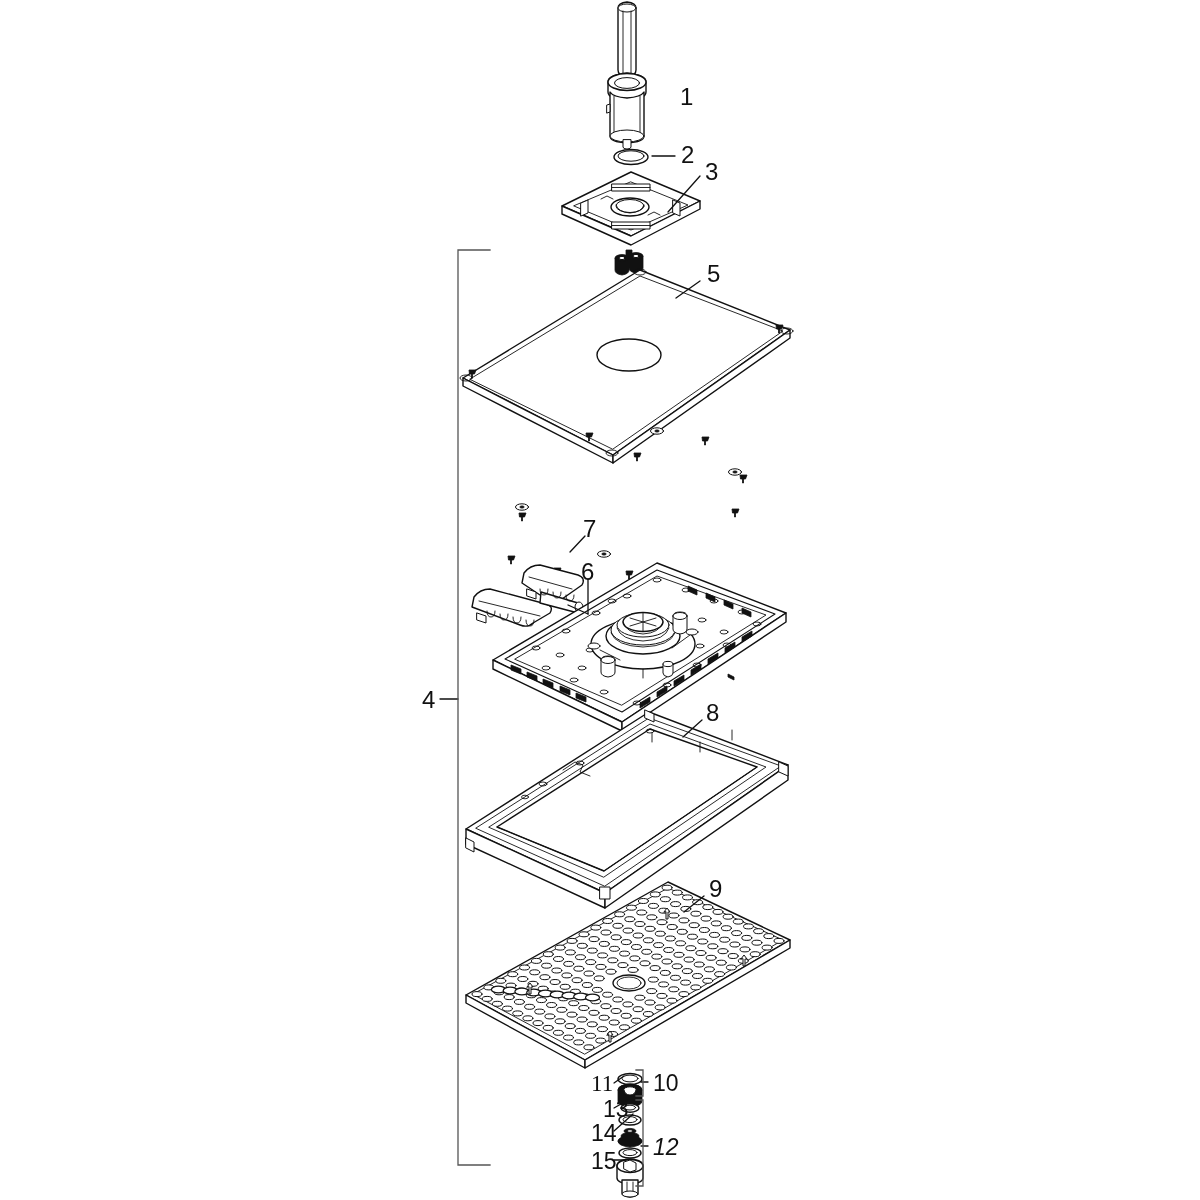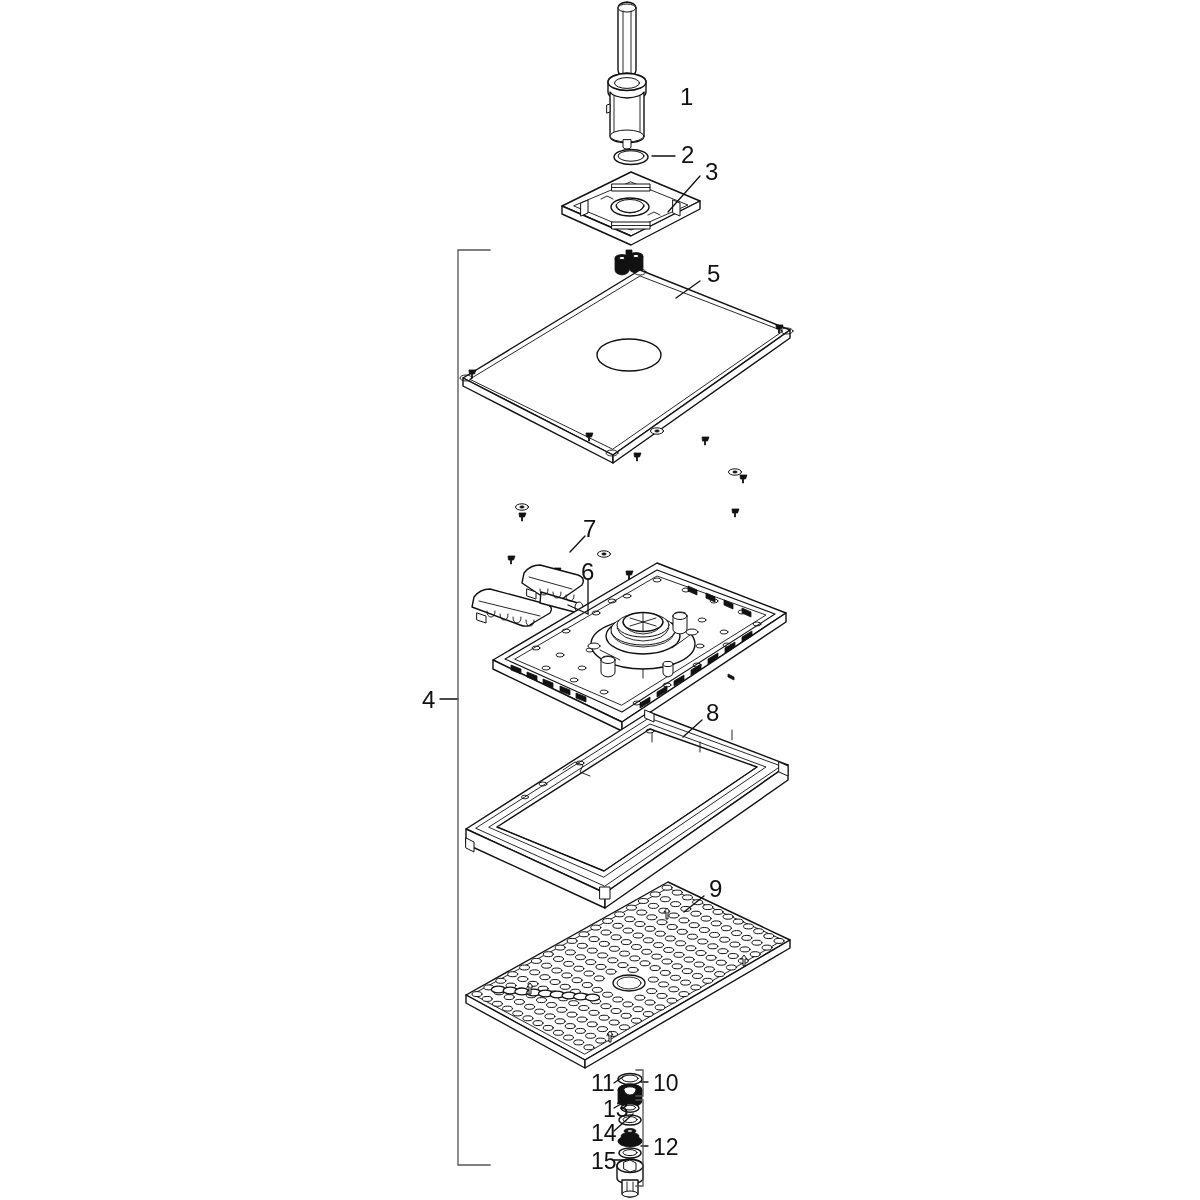--- a/index.html
+++ b/index.html
@@ -628,19 +628,19 @@
 <div class="callout big" style="left:680px;top:85px;">1</div>
 <div class="callout big" style="left:681px;top:143px;">2</div>
 <div class="callout big" style="left:705px;top:160px;">3</div>
 <div class="callout big" style="left:422px;top:688px;">4</div>
 <div class="callout big" style="left:707px;top:262px;">5</div>
 <div class="callout big" style="left:581px;top:560px;">6</div>
 <div class="callout big" style="left:583px;top:517px;">7</div>
 <div class="callout big" style="left:706px;top:701px;">8</div>
 <div class="callout big" style="left:709px;top:877px;">9</div>
 <div class="callout" style="left:653px;top:1072px;text-align:center;">10</div>
-<div class="callout" style="left:591px;top:1072px;">11</div>
-<div class="callout" style="left:653px;top:1136px;">12</div>
+<div class="callout" style="left:591px;top:1072px;font-family:Liberation Serif, serif;">11</div>
+<div class="callout" style="left:653px;top:1136px;font-style:italic;">12</div>
 <div class="callout" style="left:591px;top:1098px;margin-left:12px;">13</div>
 <div class="callout" style="left:591px;top:1122px;text-align:right;">14</div>
 <div class="callout" style="left:591px;top:1150px;">15</div>
 
 </div>
 
 </body></html>

